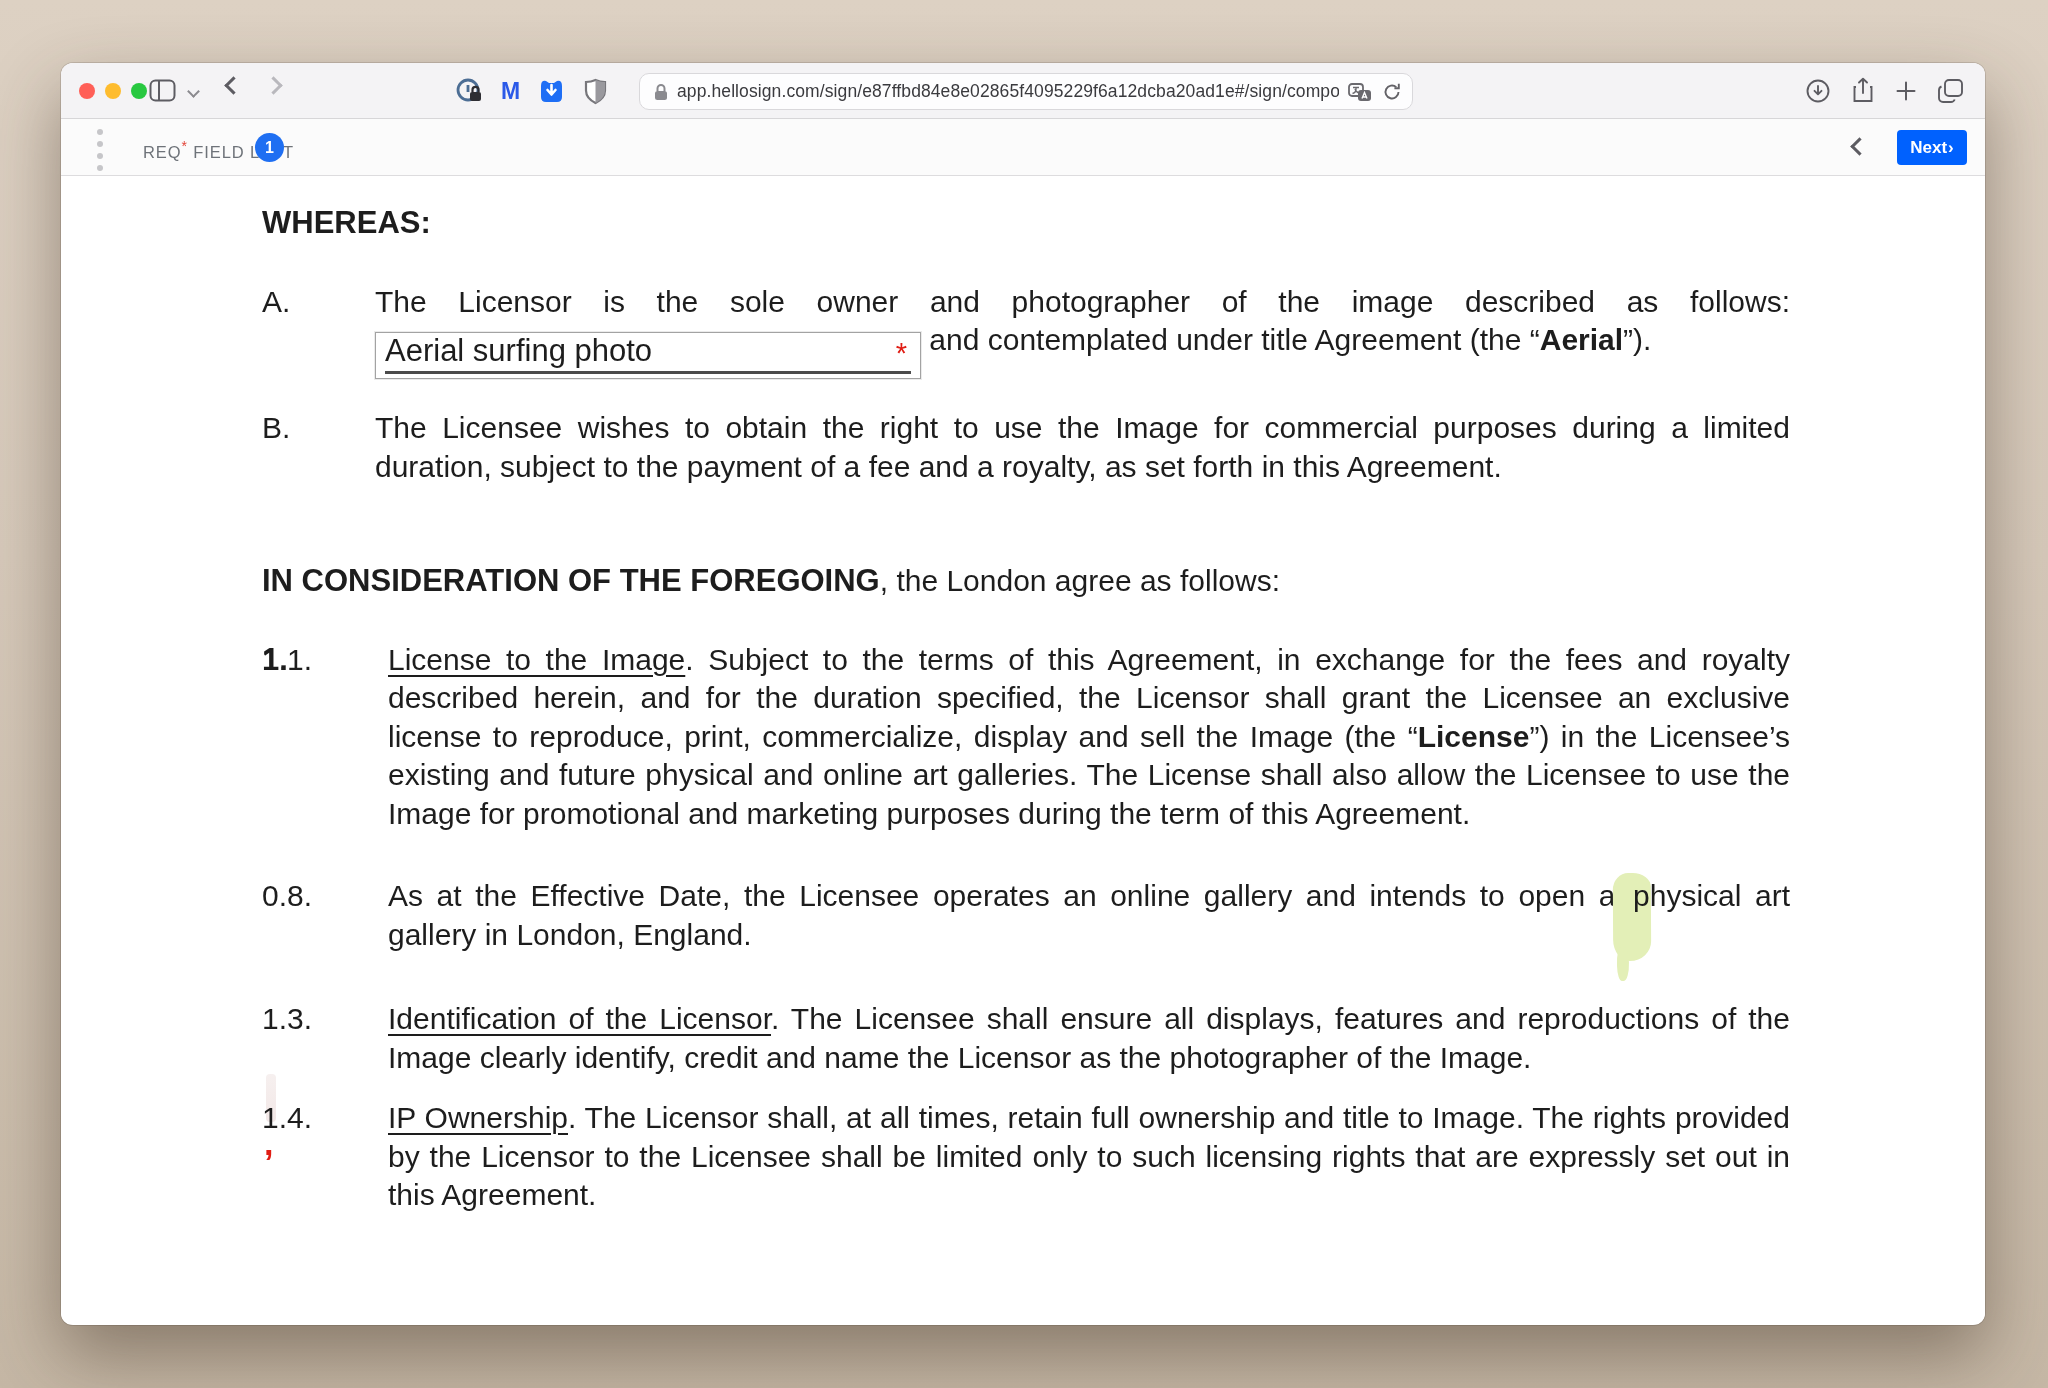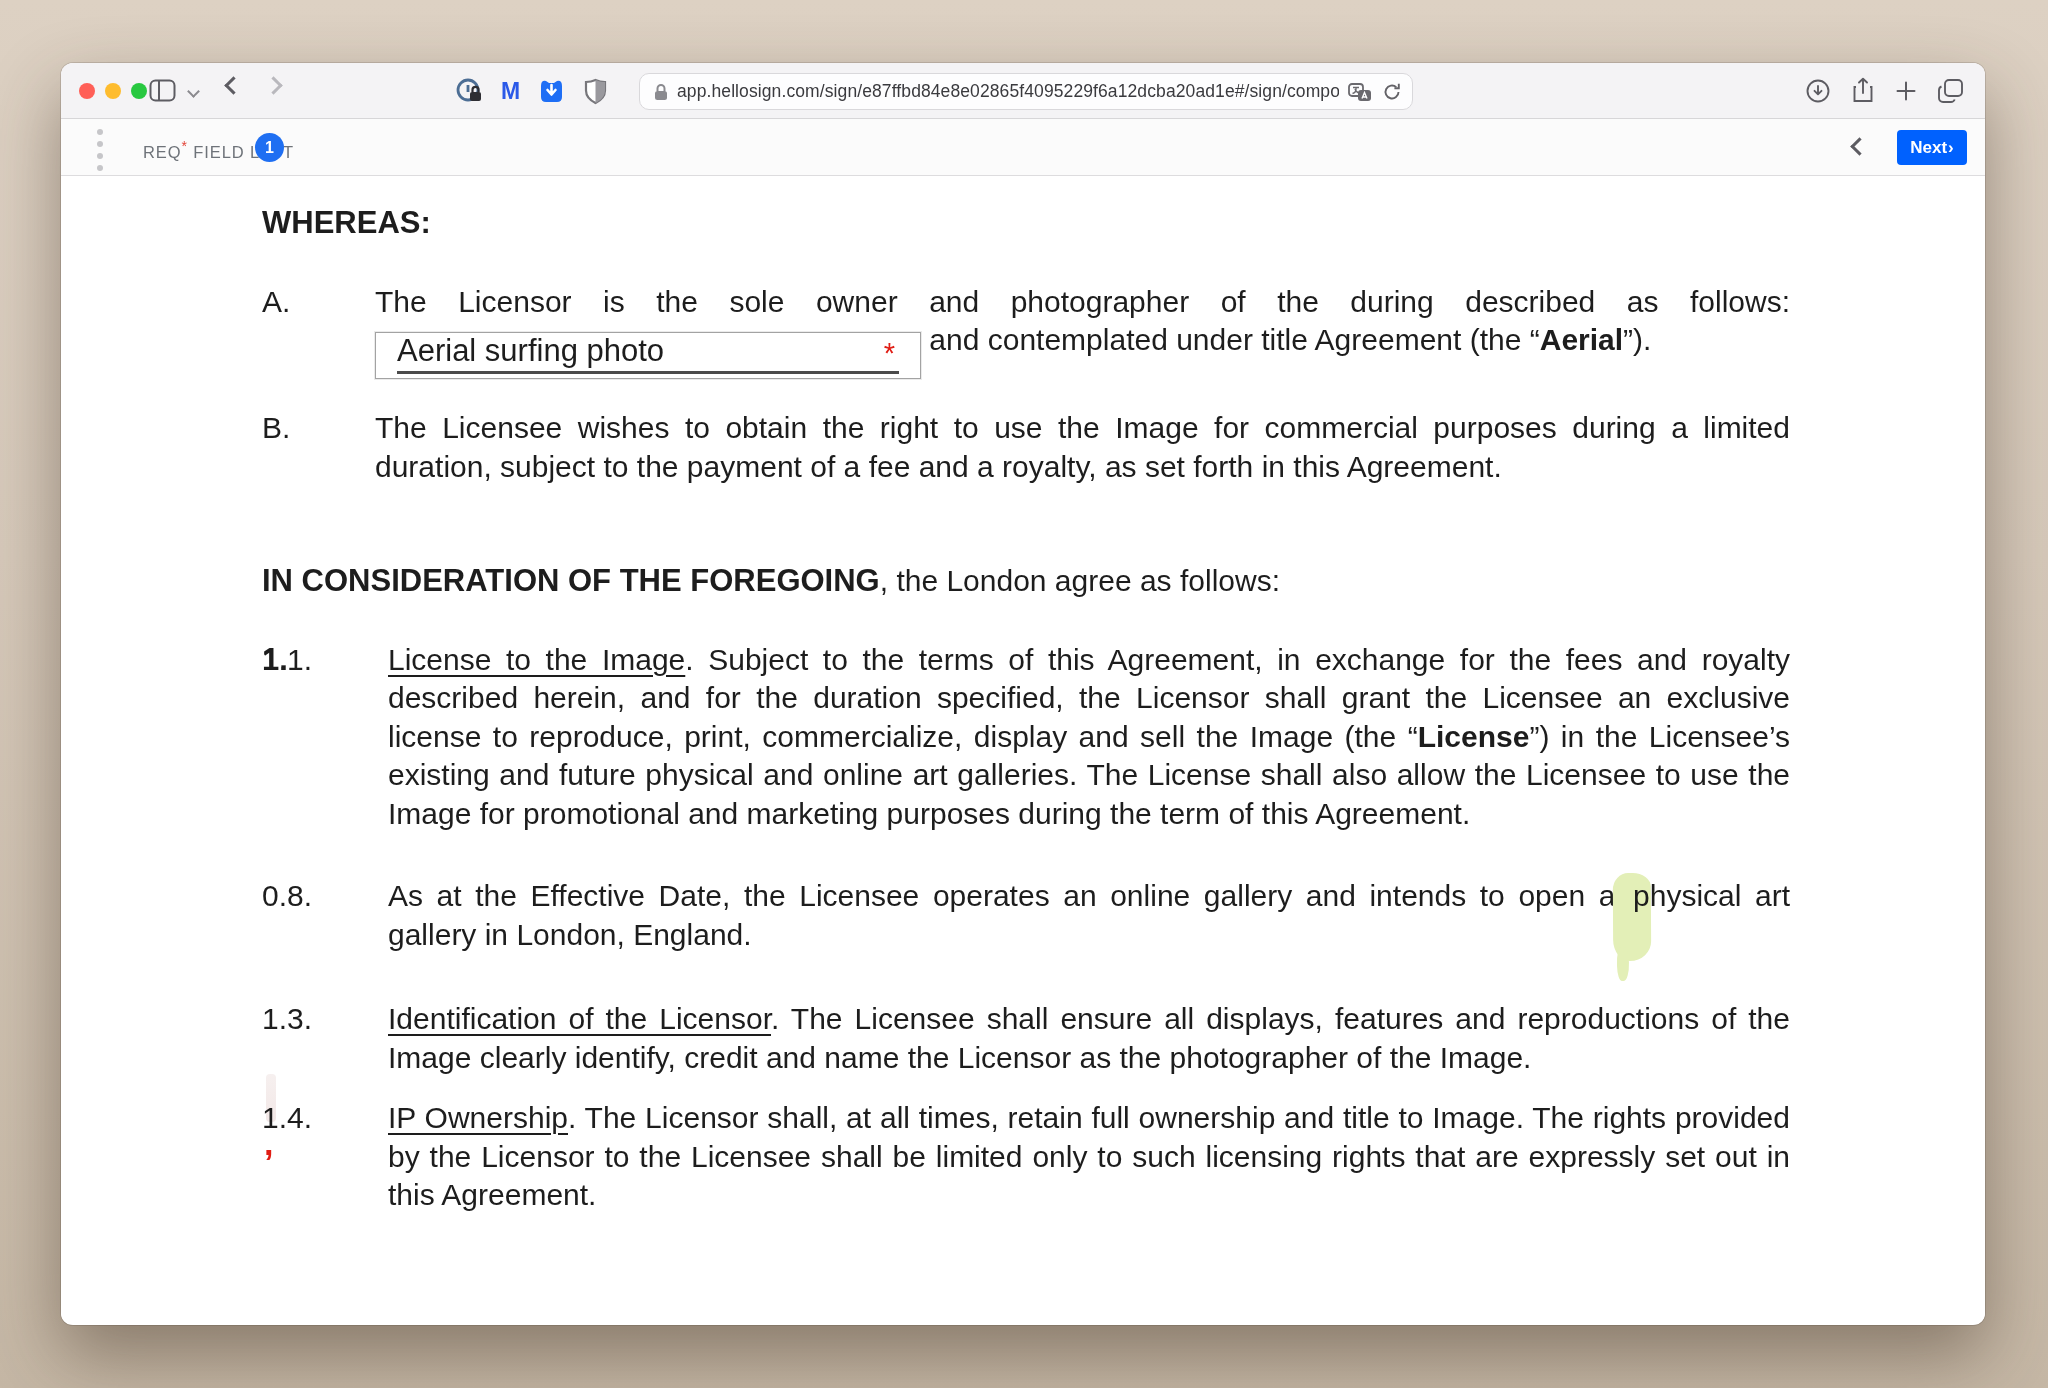--- a/index.html
+++ b/index.html
@@ -95,21 +95,21 @@
   .p-consider{ margin-top:76px; }
   .p-obj{ margin-top:40px; }
   .p-11{ margin-top:36px; }
   .p-12{ margin-top:44px; }
   .p-13{ margin-top:46px; }
   .p-14{ margin-top:22px; }
 
   
   .sig-field{
     display:inline-flex; width:546px; height:47px; vertical-align:-11px;
-    border:1px solid #a3a3a3; background:#fff; padding:0 21px;
+    border:1px solid #a3a3a3; background:#fff; padding:0 9px;
     box-shadow:0 0 0 1px rgba(120,120,120,.15); cursor:text;
   }
   .sig-line{
     flex:1; display:flex; justify-content:space-between; align-items:flex-end;
     border-bottom:3px solid #4b4b4b; margin-bottom:4px;
   }
   .sig-value{ font-size:31px; line-height:40px; white-space:nowrap; }
   .sig-req{ color:#e01d14; font-size:29px; line-height:36px; padding-right:4px; }
 
   
@@ -261,21 +261,21 @@
         <span>›</span>
     </button>
   </div>
 
   <div class="page">
 
     <p class="para h-bold whereas">WHEREAS:</p>
 
     <p class="para p-recital p-a">
       <span class="num-col">A.</span>
-      <span>The Licensor is the sole owner and photographer of the during described as follows:</span>
+      <span>The Licensor is the sole owner and photographer of the image described as follows:</span>
       <span class="sig-field">
         <span class="sig-line">
           <span class="sig-value">Aerial surfing photo</span>
           <span class="sig-req">*</span>
         </span>
       </span>
       <span> and contemplated under title Agreement (the “</span><b>Aerial</b><span>”).</span>
     </p>
 
     <p class="para p-recital p-b">

